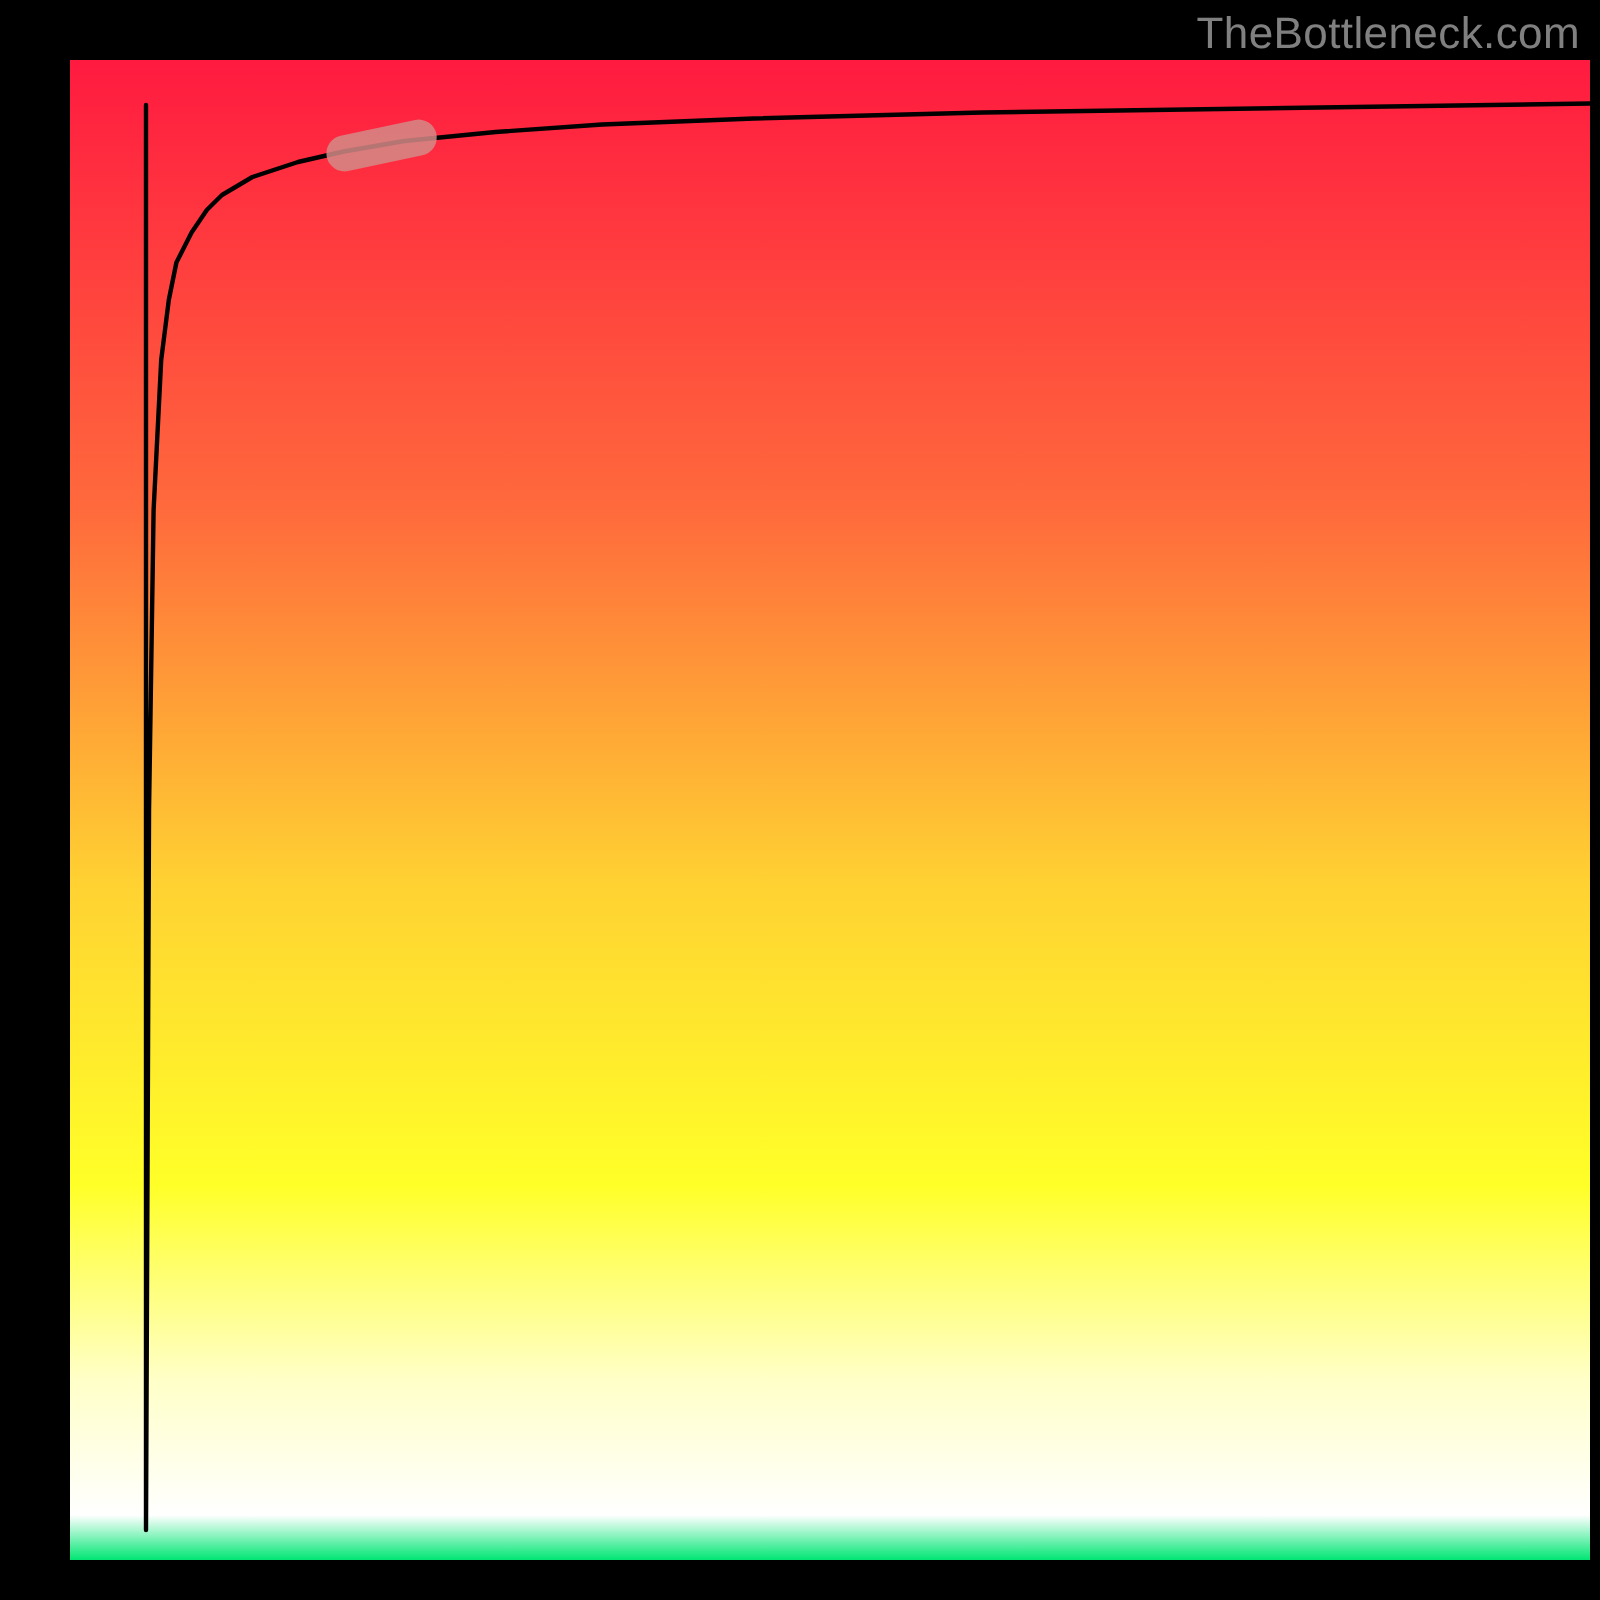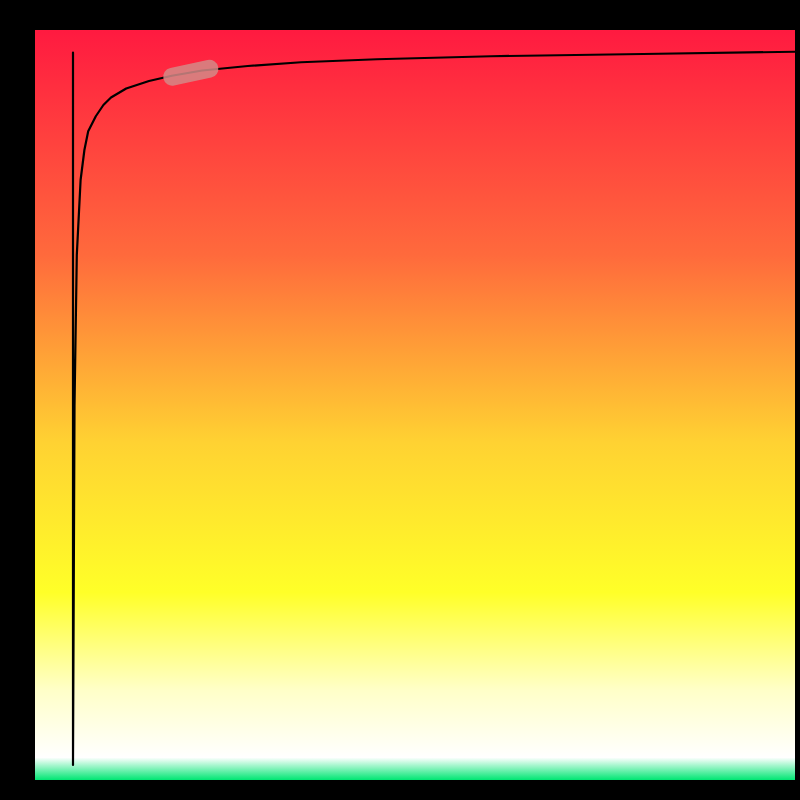--- a/index.html
+++ b/index.html
@@ -33,20 +33,21 @@
     left: 0;
     width: 800px;
     height: 800px;
   }
 </style>
 </head>
 <body>
 
 <div class="stage">
 
+  <div class="watermark">TheBottleneck.com</div>
 
   <svg class="plot" viewBox="0 0 800 800">
     <defs>
       <linearGradient id="bgGrad" x1="0" y1="0" x2="0" y2="1">
           <stop offset="0%" stop-color="#ff1a40"></stop>
           <stop offset="30%" stop-color="#ff6a3c"></stop>
           <stop offset="55.00000000000001%" stop-color="#ffd232"></stop>
           <stop offset="75%" stop-color="#ffff28"></stop>
           <stop offset="88%" stop-color="#ffffc8"></stop>
           <stop offset="97%" stop-color="#ffffff"></stop>

